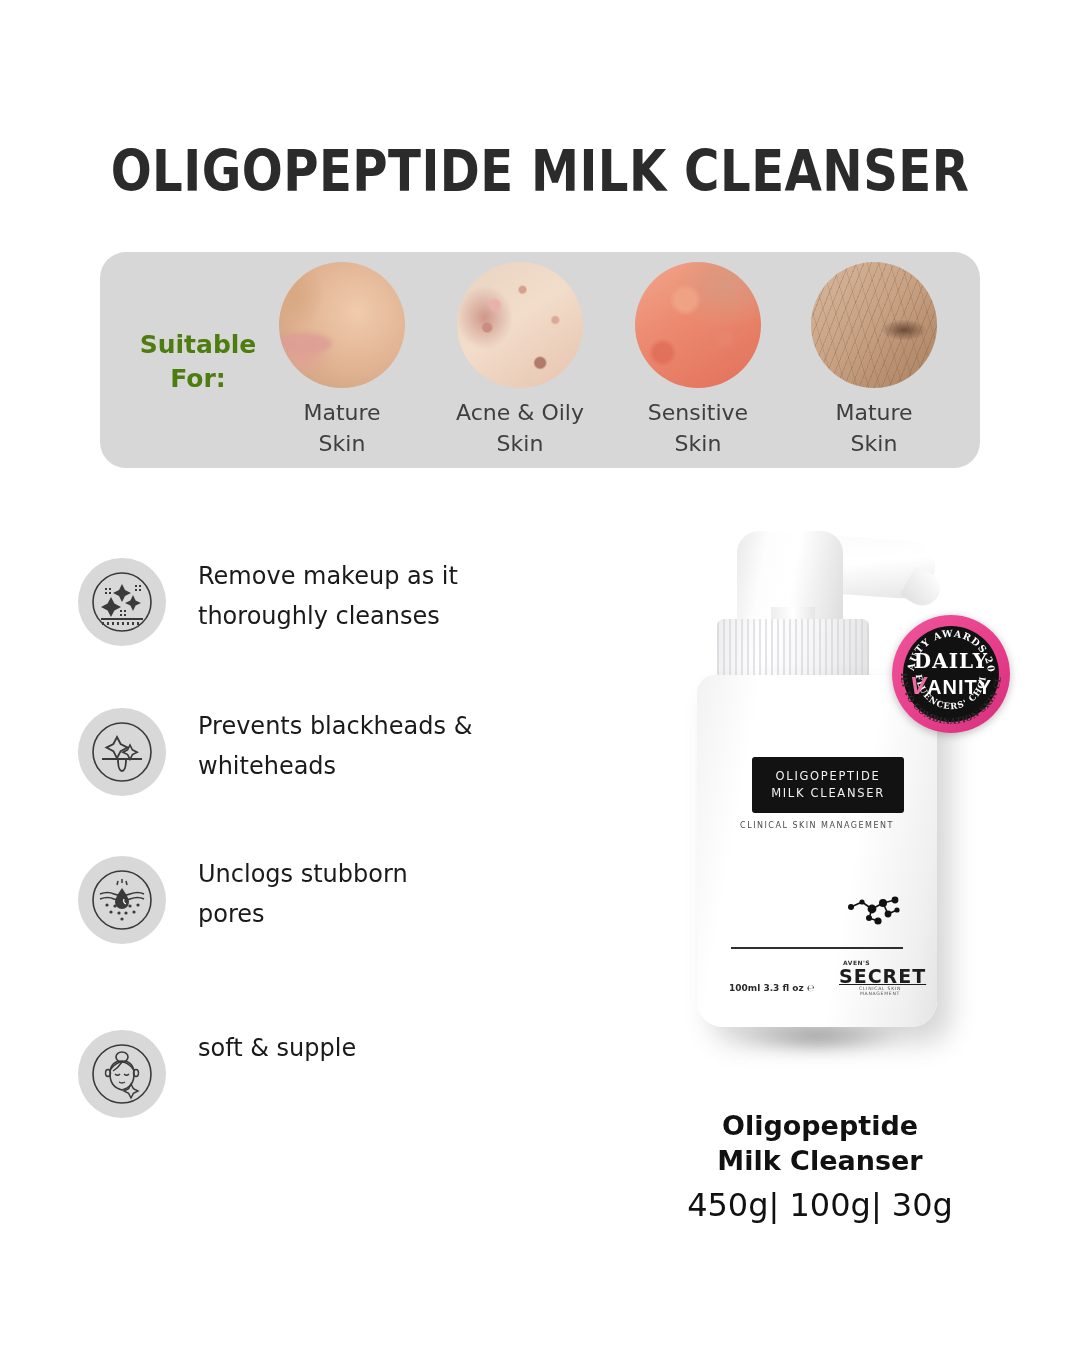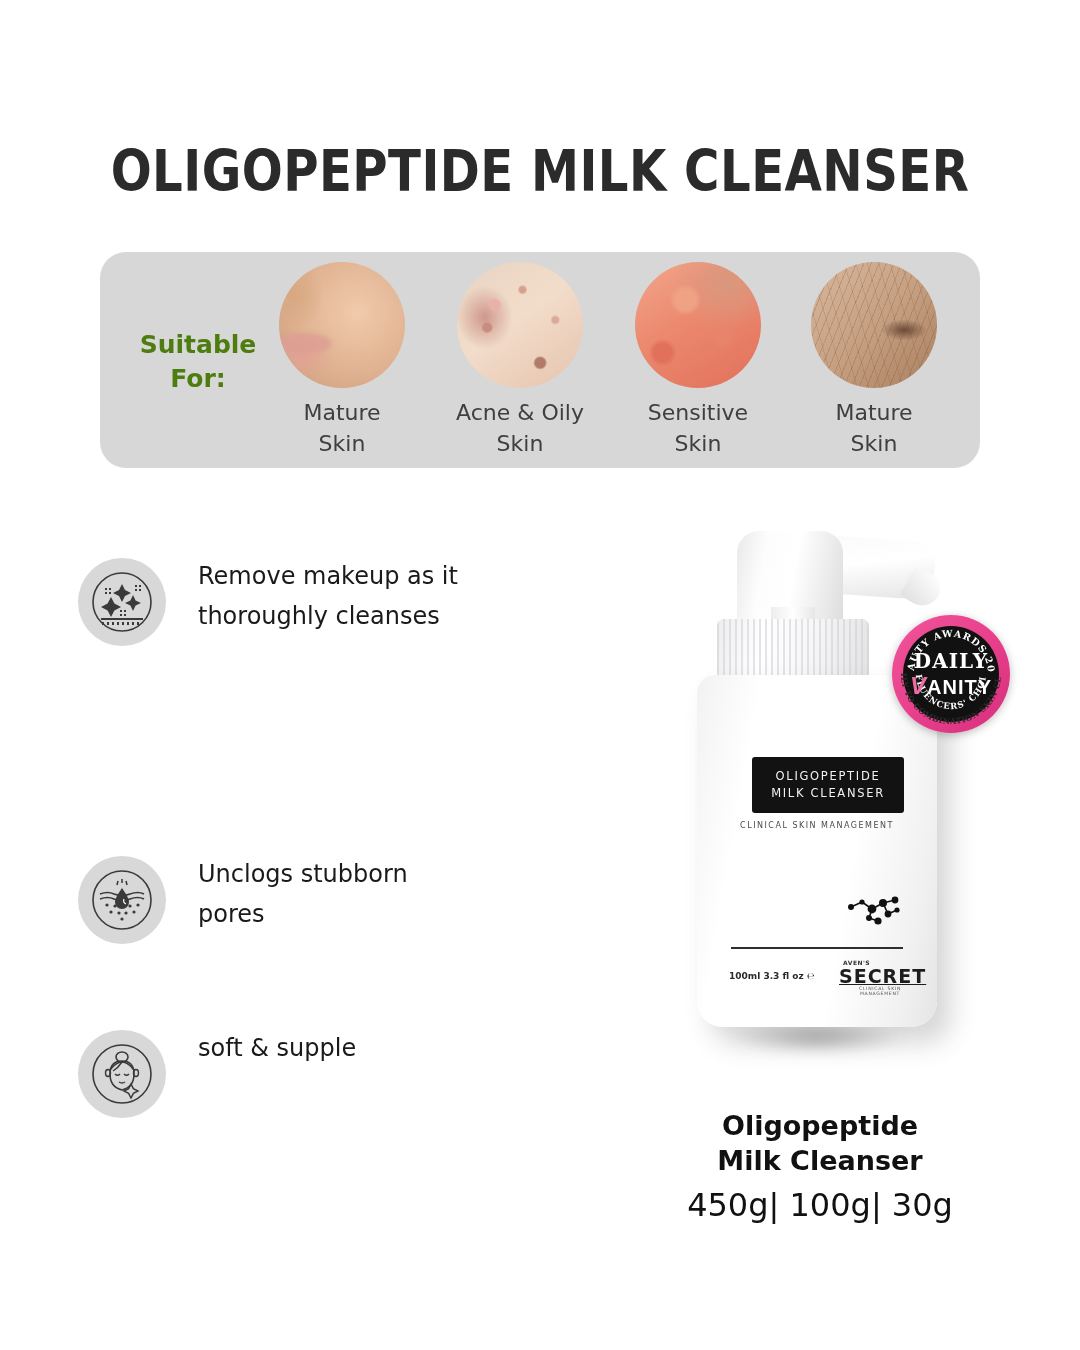--- a/index.html
+++ b/index.html
@@ -156,21 +156,21 @@
   .label-sub {
     position:absolute; left:0; top:146px; width:240px; text-align:center;
     color:#4a4a4a; font-size:8px; letter-spacing:1.5px;
     font-family:"DejaVu Sans","Liberation Sans",sans-serif;
   }
   .molecule { position:absolute; left:148px; top:218px; }
   .hr-line {
     position:absolute; left:34px; top:272px; width:172px; height:2px; background:#2e2e2e;
   }
   .vol-text {
-    position:absolute; left:32px; top:296px;
+    position:absolute; left:32px; top:308px;
     font-size:9px; font-weight:bold; color:#2a2a2a;
     font-family:"DejaVu Sans","Liberation Sans",sans-serif;
   }
   .brand { position:absolute; left:142px; top:284px; width:82px; text-align:center; }
   .brand-top { font-size:6px; font-weight:bold; letter-spacing:.5px; color:#333; text-align:left; padding-left:4px;}
   .brand-main { font-size:19px; font-weight:bold; letter-spacing:1px; color:#1d1d1d; line-height:20px;
     font-family:"DejaVu Sans","Liberation Sans",sans-serif;text-decoration:underline;}
   .brand-sub { font-size:4.6px; letter-spacing:.7px; color:#555; }
 
   
@@ -279,20 +279,35 @@
             <rect x="46" y="51" width="2" height="3"></rect>
         </g>
       </svg>
     </div>
     <div class="b-text">
       <div>Remove makeup as it</div>
       <div>thoroughly cleanses</div>
     </div>
   </div>
 
+  <div class="benefit" style="top:708px">
+    <div class="b-icon">
+      <svg width="62" height="62" viewBox="0 0 62 62">
+        <circle cx="31" cy="31" r="29" fill="none" stroke="#3a3a3a" stroke-width="1.6"></circle>
+        <path d="M26 16 l3.6 7 7 3.6 -7 3.6 -3.6 7 -3.6 -7 -7 -3.6 7 -3.6 z" fill="none" stroke="#3a3a3a" stroke-width="1.8"></path>
+        <path d="M39 24 l2.4 4.8 4.8 2.4 -4.8 2.4 -2.4 4.8 -2.4 -4.8 -4.8 -2.4 4.8 -2.4 z" fill="none" stroke="#3a3a3a" stroke-width="1.6"></path>
+        <line x1="11" y1="38" x2="51" y2="38" stroke="#3a3a3a" stroke-width="1.8"></line>
+        <path d="M27 38 q0 12 4 12 q4 0 4 -12" fill="none" stroke="#3a3a3a" stroke-width="1.8"></path>
+      </svg>
+    </div>
+    <div class="b-text">
+      <div>Prevents blackheads &amp;</div>
+      <div>whiteheads</div>
+    </div>
+  </div>
 
   <div class="benefit" style="top:856px">
     <div class="b-icon">
       <svg width="62" height="62" viewBox="0 0 62 62">
         <circle cx="31" cy="31" r="29" fill="none" stroke="#3a3a3a" stroke-width="1.6"></circle>
         <path d="M9 25 q8 -3 14 0 q8 3 16 0 q8 -3 14 0" fill="none" stroke="#3a3a3a" stroke-width="1.6"></path>
         <path d="M9 30 q8 -3 14 0 q8 3 16 0 q8 -3 14 0" fill="none" stroke="#3a3a3a" stroke-width="1.6"></path>
         <path d="M31 19 q7 10 7 14 a7 7 0 0 1 -14 0 q0 -4 7 -14 z" fill="#3a3a3a"></path>
         <path d="M33 30 a4 4 0 0 0 2 5" fill="none" stroke="#ffffff" stroke-width="1.2"></path>
         <g stroke="#3a3a3a" stroke-width="1.5" fill="none">

